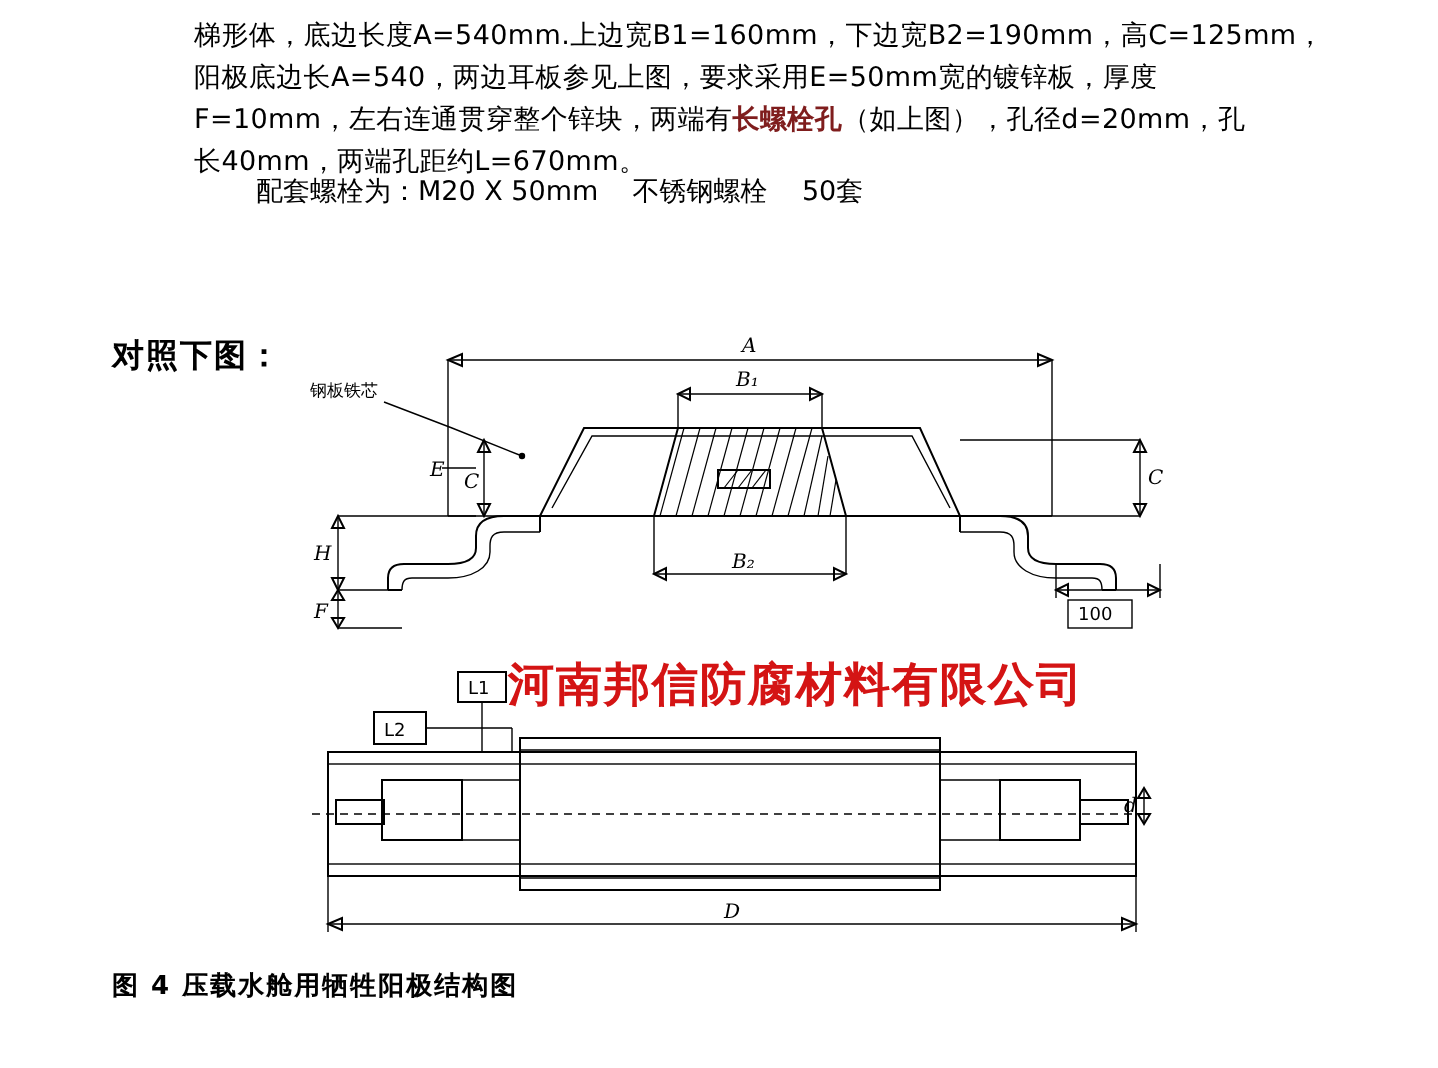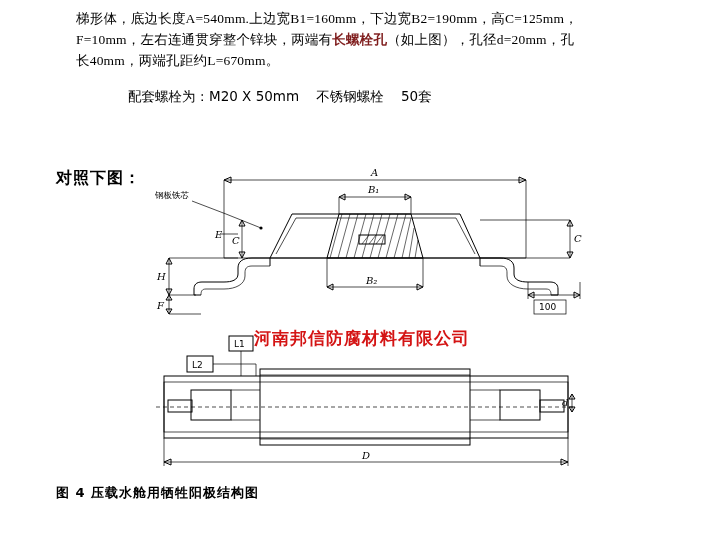--- a/index.html
+++ b/index.html
@@ -12,27 +12,26 @@
     height: 534px;
     position: relative;
     font-family: "DejaVu Sans", "Liberation Sans", sans-serif;
     color: #000;
     overflow: hidden;
   }
 
   
   .text-block {
     position: absolute;
-    left: 76px;
+    left: 97px;
     top: 8px;
     width: 600px;
     font-size: 13.5px;
     line-height: 21px;
     letter-spacing: 0.2px;
-    font-family: Liberation Serif, serif;
   }
   .text-line {
     white-space: pre;
   }
   .hl-red { color: #7f1d1d; font-weight: bold; }
 
   .spec-block {
     position: absolute;
     left: 88px;
     top: 86px;
@@ -61,21 +60,21 @@
     height: 350px;
   }
   .figure svg {
     display: block;
   }
 
   .watermark {
     position: absolute;
     left: 198px;
     top: 165px;
-    font-size: 17px;
+    font-size: 23px;
     font-weight: bold;
     color: #d41414;
     letter-spacing: 1px;
     white-space: nowrap;
     font-family: "DejaVu Sans", "Liberation Sans", sans-serif;
   }
 
   .fig-caption {
     position: absolute;
     left: 0;
@@ -105,20 +104,21 @@
   }
   .ln { stroke: #000; stroke-width: 1; fill: none; }
   .ln-thin { stroke: #000; stroke-width: 0.7; fill: none; }
   .ln-dash { stroke: #000; stroke-width: 0.7; fill: none; stroke-dasharray: 4 3; }
 </style>
 </head>
 <body>
 
 <div class="text-block">
   <div class="text-line">梯形体，底边长度A=540mm.上边宽B1=160mm，下边宽B2=190mm，高C=125mm，</div>
+  <div class="text-line">阳极底边长A=540，两边耳板参见上图，要求采用E=50mm宽的镀锌板，厚度</div>
   <div class="text-line"><span>F=10mm，左右连通贯穿整个锌块，两端有</span><span class="hl-red">长螺栓孔</span><span>（如上图），孔径d=20mm，孔</span></div>
   <div class="text-line">长40mm，两端孔距约L=670mm。</div>
 </div>
 
 <div class="spec-block">
   <div class="spec-line">配套螺栓为：M20 X 50mm    不锈钢螺栓    50套</div>
 </div>
 
 <div class="compare-title">对照下图：</div>
 

